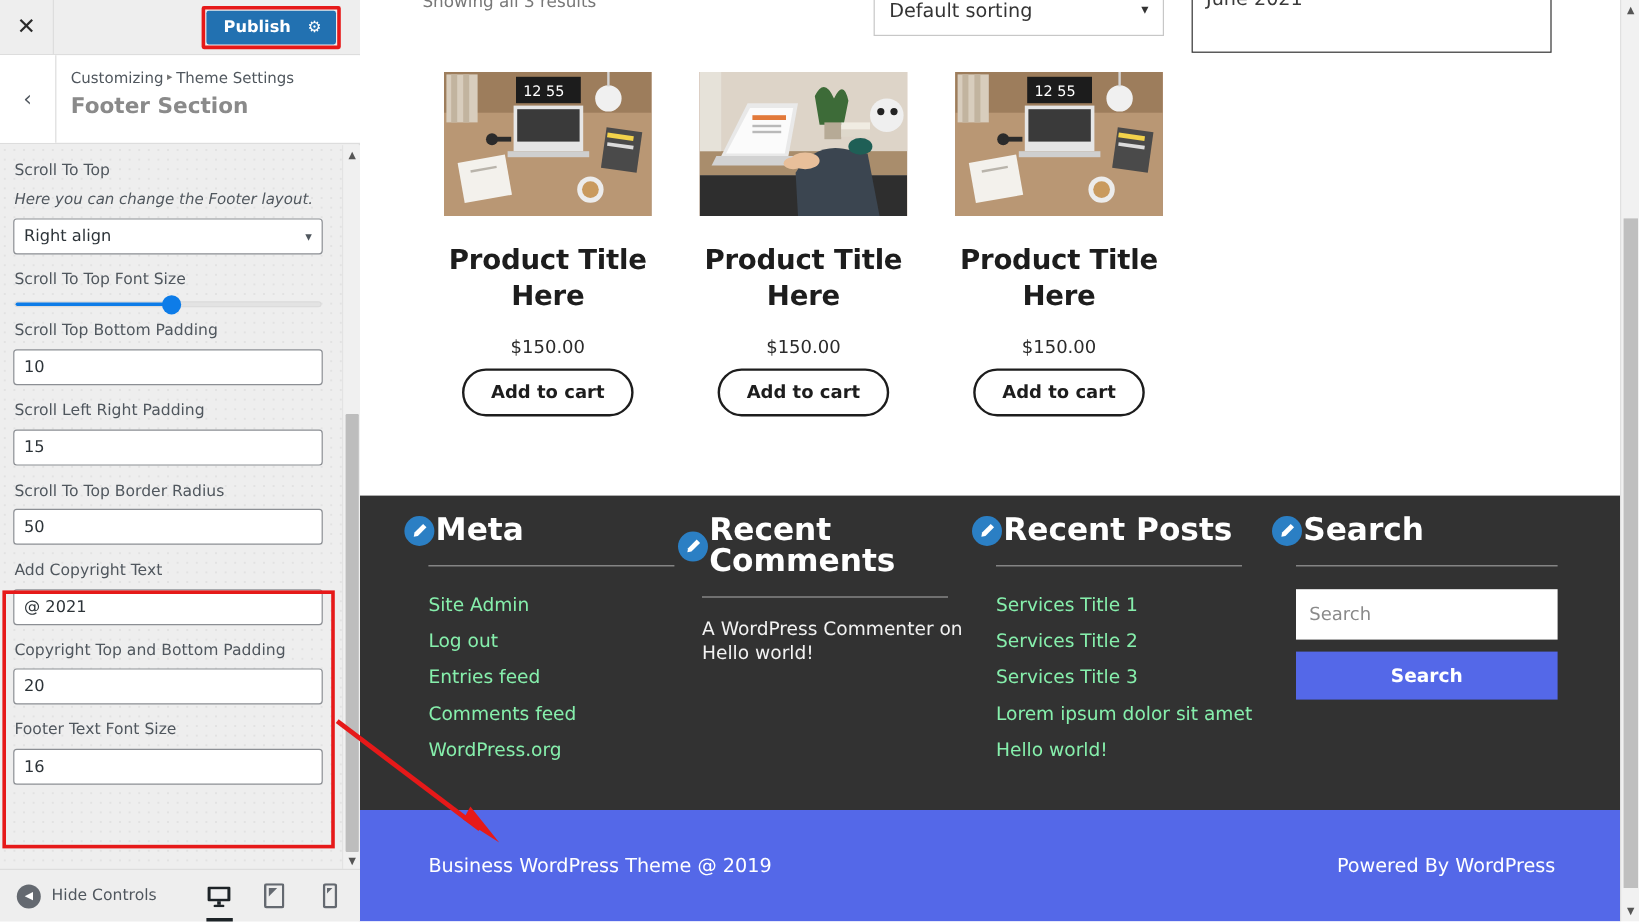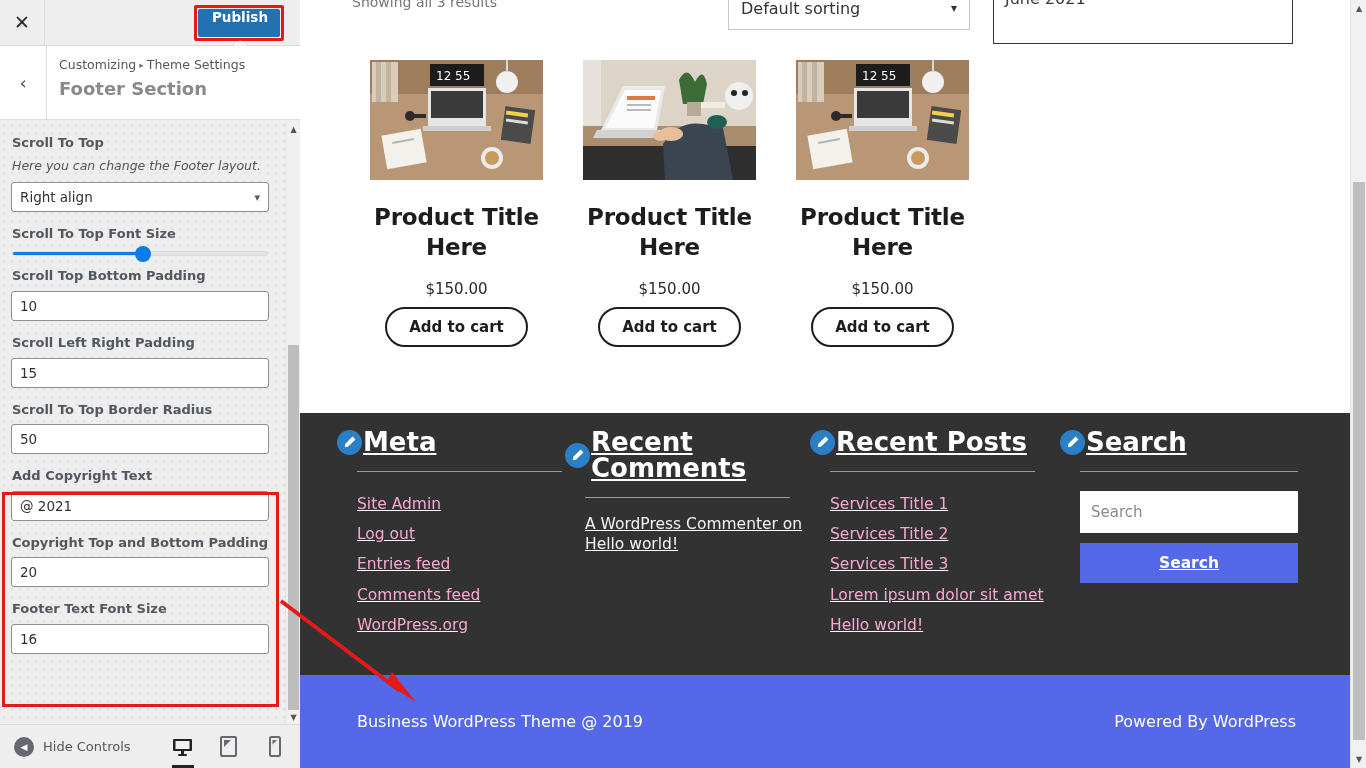--- a/index.html
+++ b/index.html
@@ -34,21 +34,21 @@
     position: absolute; right: 16px; top: 5px;
     border: 3px solid #e61919;
     padding: 1px;
     border-radius: 2px;
   }
   #publish-btn {
     background: #2271b1; color: #fff;
     height: 28px; padding: 0 12px 0 14px;
     display: flex; align-items: center; gap: 14px;
     font-size: 13.5px; font-weight: 600; cursor: pointer;
-    border: none; border-radius: 2px; flex-direction: column;
+    border: none; border-radius: 2px;
   }
   #gear-icon { font-size: 13px; line-height: 1; }
 
   #cust-panel-head {
     position: absolute; left: 0; top: 46px; width: 300px; height: 74px;
     background: #fff; border-bottom: 1px solid #ddd;
     display: flex;
   }
   #back-btn {
     width: 47px; height: 73px; flex: 0 0 47px;
@@ -63,21 +63,21 @@
 
   #controls {
     position: absolute; left: 0; top: 121px; width: 292px; height: 604px;
     overflow: hidden;
     background: #eeeeee;
     background-image: radial-gradient(#e2e2e2 1px, transparent 1px);
     background-size: 8px 8px;
     padding: 14px 11px 0 11px;
   }
   .ctl-label {
-    font-size: 13px; color: #50575e; font-weight: 700;
+    font-size: 13px; color: #50575e; font-weight: 400;
     margin: 0 0 7px 1px; line-height: 1.2;
   }
   .ctl-desc {
     font-size: 12.5px; color: #50575e; font-style: italic;
     margin: 0 0 8px 1px; line-height: 1.3;
   }
   .ctl-select, .ctl-input {
     width: 258px; height: 30px;
     border: 1px solid #8c8f94; border-radius: 3px;
     background: #fff; color: #2c3338; font-size: 13.5px;
@@ -195,36 +195,36 @@
   .prod-btn {
     display: inline-block; margin-top: 9px;
     border: 2px solid #1d1d1d; border-radius: 40px;
     padding: 9px 22px; font-size: 15px; font-weight: 700; color: #1d1d1d;
     background: #fff; cursor: pointer;
   }
 
   
   #footer-widgets {
     position: absolute; left: 0; top: 413px; width: 1050px; height: 262px;
-    background: #323232; color: #fff; padding: 0 0 13px 0; text-decoration: underline;
+    background: #323232; color: #fff; padding: 0 0 13px 0;
   }
   .fw-cols { display: flex; padding: 16px 0 0 0; }
   .fw-col { position: relative; }
   .fw-head {
     display: flex; align-items: center; font-size: 26px; font-weight: 700;
     color: #fff; line-height: 1; margin-bottom: 0;
   }
   .edit-icon {
     width: 25px; height: 25px; border-radius: 50%; background: #2b7fc4;
     display: inline-flex; align-items: center; justify-content: center;
     margin-right: 1px; flex: 0 0 25px; cursor: pointer;
   }
   .fw-rule { height: 1px; background: #9a9a9a; margin: 16px 0 0 20px; }
   .fw-list { list-style: none; margin: 17px 0 0 20px; padding: 0; }
-  .fw-list li { font-size: 15.5px; line-height: 1.95; color: #f9a8d4; cursor: pointer; }
+  .fw-list li { font-size: 15.5px; line-height: 1.95; color: #86efac; cursor: pointer; }
   .fw-text { margin: 17px 0 0 20px; font-size: 15.5px; line-height: 1.28; max-width: 220px; color: #f2f2f2; }
   #search-input-f {
     margin: 19px 0 0 20px; width: 218px; height: 42px;
     background: #fff; border: none; display: flex; align-items: center;
     padding: 0 11px; color: #8a8a8a; font-size: 15px;
   }
   #search-btn-f {
     margin: 10px 0 0 20px; width: 218px; height: 40px;
     background: #5468e8; color: #fff; font-size: 15.5px; font-weight: 700;
     display: flex; align-items: center; justify-content: center; cursor: pointer;

